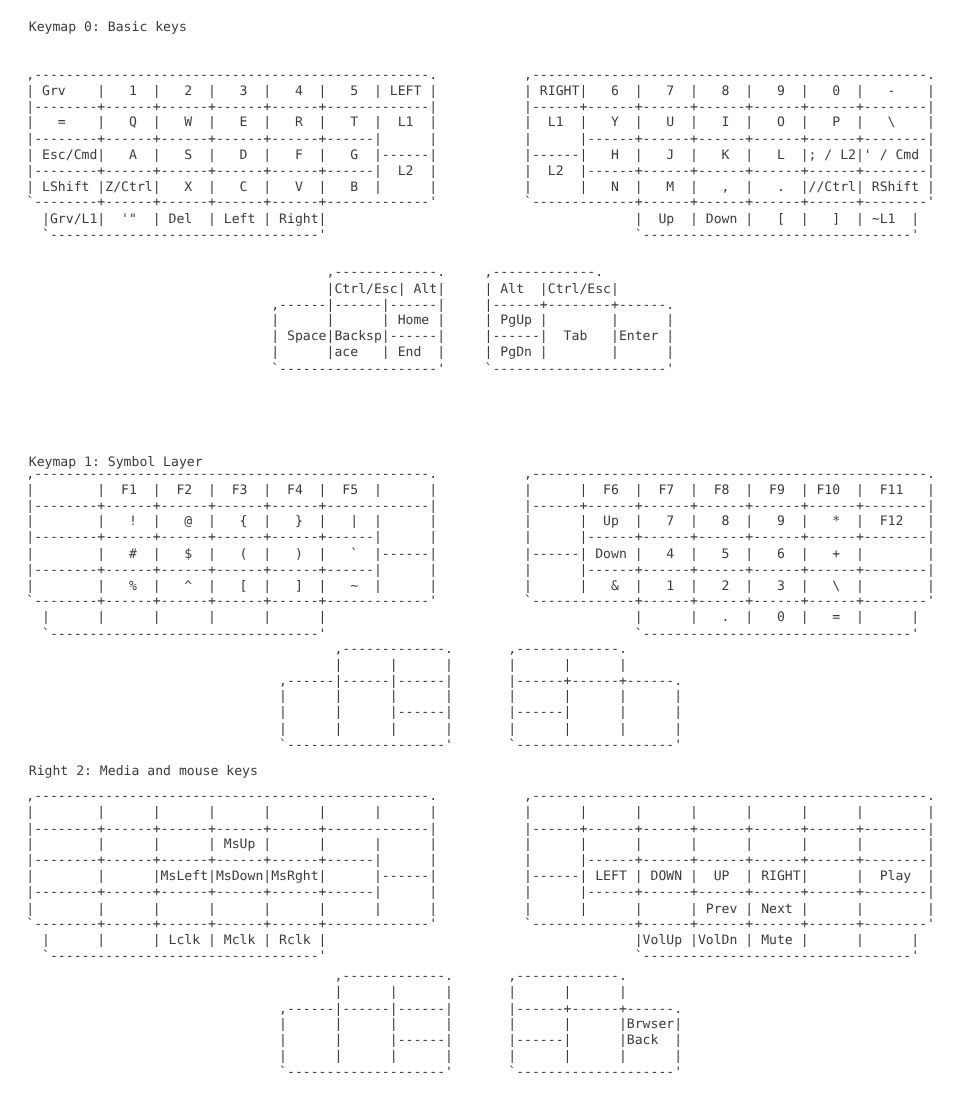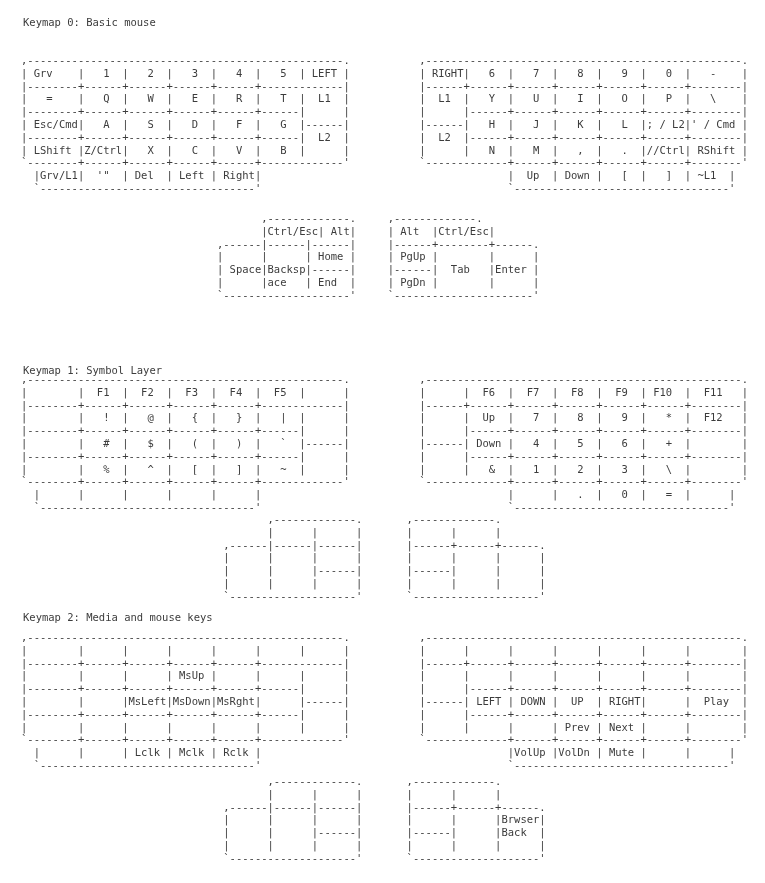--- a/index.html
+++ b/index.html
@@ -19,21 +19,21 @@
     color: #3c3c3c;
     white-space: pre;
   }
   .ktitle { left: 23px; }
 </style>
 </head>
 <body>
 
 <div>
 
-  <pre class="ktitle" style="top:16px">Keymap 0: Basic mouse</pre>
+  <pre class="ktitle" style="top:16px">Keymap 0: Basic keys</pre>
   <pre class="ascii" style="top:54px">,--------------------------------------------------.           ,--------------------------------------------------.
 | Grv    |   1  |   2  |   3  |   4  |   5  | LEFT |           | RIGHT|   6  |   7  |   8  |   9  |   0  |   -    |
 |--------+------+------+------+------+-------------|           |------+------+------+------+------+------+--------|
 |   =    |   Q  |   W  |   E  |   R  |   T  |  L1  |           |  L1  |   Y  |   U  |   I  |   O  |   P  |   \    |
 |--------+------+------+------+------+------|      |           |      |------+------+------+------+------+--------|
 | Esc/Cmd|   A  |   S  |   D  |   F  |   G  |------|           |------|   H  |   J  |   K  |   L  |; / L2|' / Cmd |
 |--------+------+------+------+------+------|  L2  |           |  L2  |------+------+------+------+------+--------|
 | LShift |Z/Ctrl|   X  |   C  |   V  |   B  |      |           |      |   N  |   M  |   ,  |   .  |//Ctrl| RShift |
 `--------+------+------+------+------+-------------'           `-------------+------+------+------+------+--------'
   |Grv/L1|  '"  | Del  | Left | Right|                                       |  Up  | Down |   [  |   ]  | ~L1  |
@@ -59,21 +59,21 @@
   |      |      |      |      |      |                                       |      |   .  |   0  |   =  |      |
   `----------------------------------'                                       `----------------------------------'</pre>
   <pre class="ascii" style="top:513px">                                       ,-------------.       ,-------------.
                                        |      |      |       |      |      |
                                 ,------|------|------|       |------+------+------.
                                 |      |      |      |       |      |      |      |
                                 |      |      |------|       |------|      |      |
                                 |      |      |      |       |      |      |      |
                                 `--------------------'       `--------------------'</pre>
 
-  <pre class="ktitle" style="top:611px">Keymap 2: Media and mouse keys</pre>
+  <pre class="ktitle" style="top:611px">Right 2: Media and mouse keys</pre>
   <pre class="ascii" style="top:631px">,--------------------------------------------------.           ,--------------------------------------------------.
 |        |      |      |      |      |      |      |           |      |      |      |      |      |      |        |
 |--------+------+------+------+------+-------------|           |------+------+------+------+------+------+--------|
 |        |      |      | MsUp |      |      |      |           |      |      |      |      |      |      |        |
 |--------+------+------+------+------+------|      |           |      |------+------+------+------+------+--------|
 |        |      |MsLeft|MsDown|MsRght|      |------|           |------| LEFT | DOWN |  UP  | RIGHT|      |  Play  |
 |--------+------+------+------+------+------|      |           |      |------+------+------+------+------+--------|
 |        |      |      |      |      |      |      |           |      |      |      | Prev | Next |      |        |
 `--------+------+------+------+------+-------------'           `-------------+------+------+------+------+--------'
   |      |      | Lclk | Mclk | Rclk |                                       |VolUp |VolDn | Mute |      |      |

